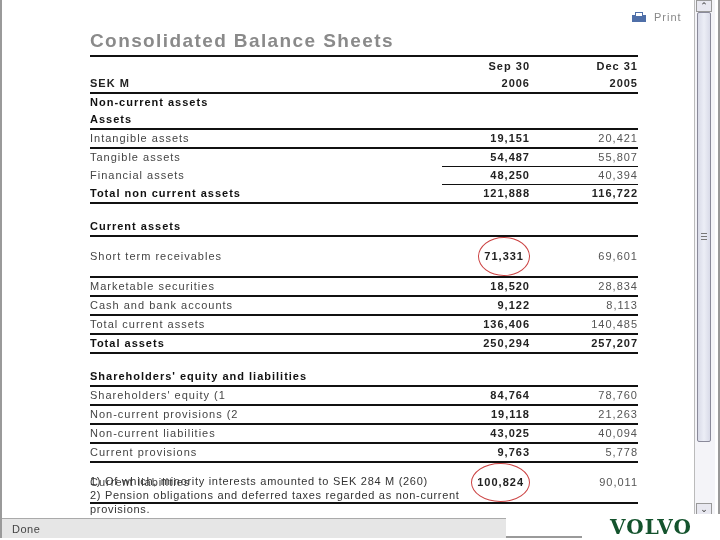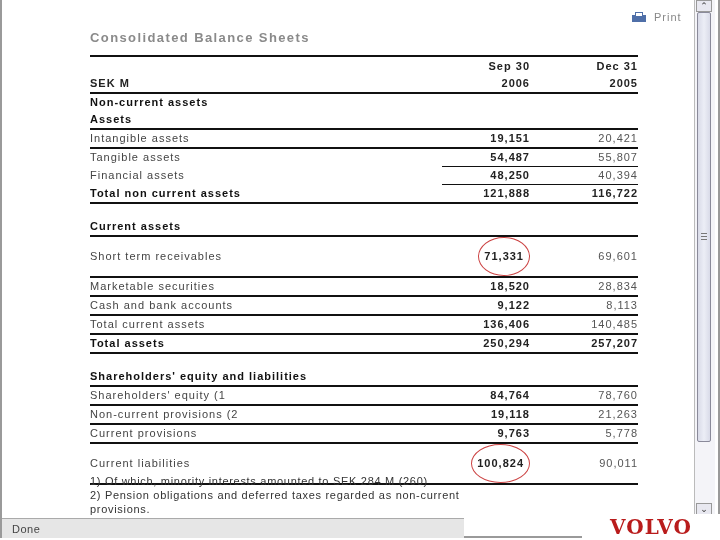--- a/index.html
+++ b/index.html
@@ -18,21 +18,21 @@
     background: #fff; overflow: hidden;
   }
   .print-link {
     position: absolute; left: 630px; top: 11px; display: flex; align-items: center; gap: 8px;
     font-size: 11px; color: #888; letter-spacing: 1px; cursor: pointer;
   }
   .print-icon { width: 14px; height: 10px; position: relative; }
   .print-icon .body { position: absolute; left: 0; top: 3px; width: 14px; height: 7px; background: #4f6fa8; }
   .print-icon .paper { position: absolute; left: 3px; top: 0; width: 8px; height: 5px; background: #ffffff; border: 1px solid #4f6fa8; box-sizing: border-box; }
   .page-title {
-    position: absolute; left: 88px; top: 30px; font-size: 13px; color: #8a8a8a;
+    position: absolute; left: 88px; top: 30px; font-size: 19px; color: #8a8a8a;
     letter-spacing: 1.4px; font-weight: bold;
   }
   .title-rule { position: absolute; left: 88px; top: 55px; width: 548px; border-top: 2px solid #111; }
   table.bs {
     position: absolute; left: 88px; top: 58px; width: 548px; border-collapse: collapse;
     font-size: 11px; letter-spacing: 1px;
   }
   table.bs td { padding: 0; height: 17px; line-height: 17px; white-space: nowrap; }
   table.bs td.num { text-align: right; font-weight: bold; color: #222; }
   table.bs td.num.prev { font-weight: normal; color: #555; }
@@ -65,28 +65,28 @@
   .sb-down { top: 503px; }
   .sb-thumb {
     position: absolute; left: 2px; top: 12px; width: 14px; height: 430px;
     background: linear-gradient(to right, #d9dbe8, #eceef6, #d9dbe8);
     border: 1px solid #8a8a9a; box-sizing: border-box; border-radius: 2px;
   }
   .sb-grip { position: absolute; left: 3px; top: 220px; width: 6px; height: 5px;
     border-top: 1px solid #777; border-bottom: 1px solid #777; }
   .sb-grip::after { content: ""; position: absolute; left: 0; top: 2px; width: 6px; border-top: 1px solid #777; }
   .statusbar {
-    position: absolute; left: 2px; top: 518px; width: 462px; height: 20px;
+    position: absolute; left: 2px; top: 518px; width: 504px; height: 20px;
     background: #e6e6e6; border-top: 1px solid #aaa; font-size: 11px; color: #444;
     line-height: 20px; padding-left: 10px; box-sizing: border-box; letter-spacing: 0.5px;
   }
   .logo {
     position: absolute; left: 582px; top: 514px; width: 138px; height: 26px; background: #fff;
     font-family: "DejaVu Serif", "Liberation Serif", serif; font-weight: bold; font-size: 20px;
-    letter-spacing: 1px; color: #b91c1c; text-align: center; line-height: 26px;
+    letter-spacing: 1px; color: #14532d; text-align: center; line-height: 26px;
   }
 </style>
 </head>
 <body>
 
 <div class="frame"></div>
 
 <div class="viewport">
   <div class="print-link">
     <span class="print-icon">
@@ -178,20 +178,25 @@
       <td class="lbl">Shareholders' equity (1</td>
       <td class="num">84,764</td>
       <td class="num prev">78,760</td>
     </tr>
     <tr class="norm b">
       <td class="lbl">Non-current provisions (2</td>
       <td class="num">19,118</td>
       <td class="num prev">21,263</td>
     </tr>
     <tr class="norm b">
+      <td class="lbl">Non-current liabilities</td>
+      <td class="num">43,025</td>
+      <td class="num prev">40,094</td>
+    </tr>
+    <tr class="norm b">
       <td class="lbl">Current provisions</td>
       <td class="num">9,763</td>
       <td class="num prev">5,778</td>
     </tr>
     <tr class="norm b">
       <td class="lbl">Current liabilities</td>
       <td class="num"><span class="circ">100,824</span></td>
       <td class="num prev">90,011</td>
     </tr>
   </tbody>

